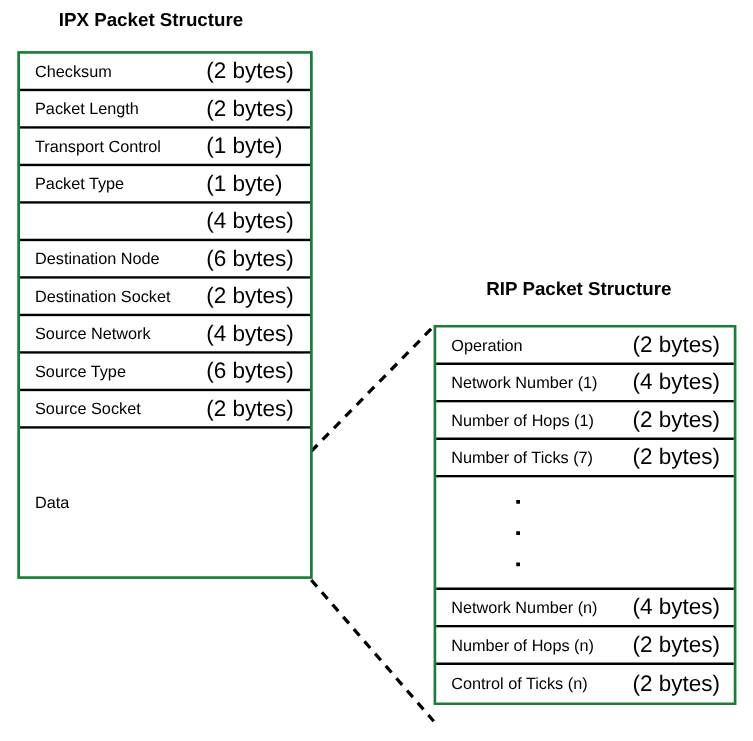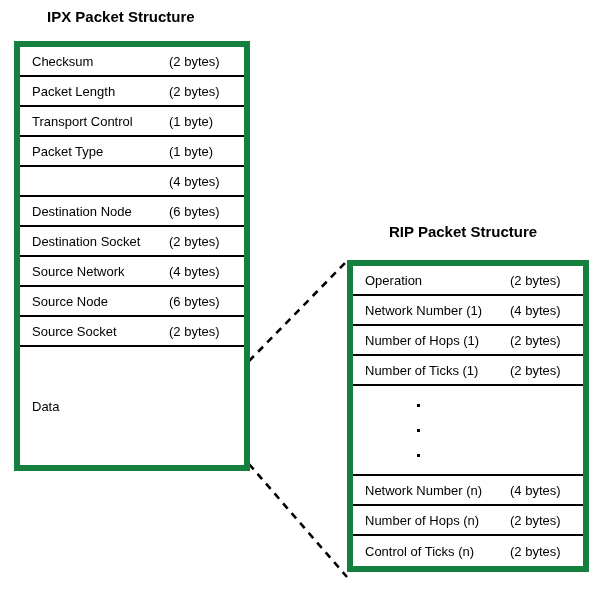--- a/index.html
+++ b/index.html
@@ -34,21 +34,21 @@
     white-space: nowrap;
     color: #000000;
   }
   #ipx-title  { left: 47px;  top: 8px; }
   #rip-title  { left: 389px; top: 223px; }
 
   
   .packet-table {
     position: absolute;
     box-sizing: border-box;
-    border: 6px solid #15803d;
+    border: 2px solid #15803d;
     background: #4d7c0f;
   }
   #ipx-table { left: 14px;  top: 41px;  width: 236px; }
   #rip-table { left: 347px; top: 260px; width: 242px; }
 
   .field-row {
     position: relative;
     box-sizing: border-box;
     height: 30px;
     border-bottom: 2px solid #000000;
@@ -63,21 +63,21 @@
     transform: translateY(-50%);
     font-size: 13px;
     white-space: nowrap;
     color: #000000;
   }
   .field-size {
     position: absolute;
     left: 149px;
     top: 50%;
     transform: translateY(-50%);
-    font-size: 13px;
+    font-size: 18px;
     white-space: nowrap;
     color: #000000;
   }
   #rip-table .field-size { left: 157px; }
 
   
   .field-row.data-block {
     height: 118px;
   }
   .field-row.data-block .field-name {
@@ -159,21 +159,21 @@
     </div>
     <div class="field-row">
       <span class="field-name">Destination Socket</span>
       <span class="field-size">(2 bytes)</span>
     </div>
     <div class="field-row">
       <span class="field-name">Source Network</span>
       <span class="field-size">(4 bytes)</span>
     </div>
     <div class="field-row">
-      <span class="field-name">Source Node</span>
+      <span class="field-name">Source Type</span>
       <span class="field-size">(6 bytes)</span>
     </div>
     <div class="field-row">
       <span class="field-name">Source Socket</span>
       <span class="field-size">(2 bytes)</span>
     </div>
 
     <div class="field-row data-block">
       <span class="field-name">Data</span>
     </div>
@@ -189,21 +189,21 @@
     </div>
     <div class="field-row">
       <span class="field-name">Network Number (1)</span>
       <span class="field-size">(4 bytes)</span>
     </div>
     <div class="field-row">
       <span class="field-name">Number of Hops (1)</span>
       <span class="field-size">(2 bytes)</span>
     </div>
     <div class="field-row">
-      <span class="field-name">Number of Ticks (1)</span>
+      <span class="field-name">Number of Ticks (7)</span>
       <span class="field-size">(2 bytes)</span>
     </div>
 
     <div class="field-row ellipsis-block">
       <div class="ellipsis-dots">
         <span></span>
           <span></span>
           <span></span>
       </div>
     </div>

